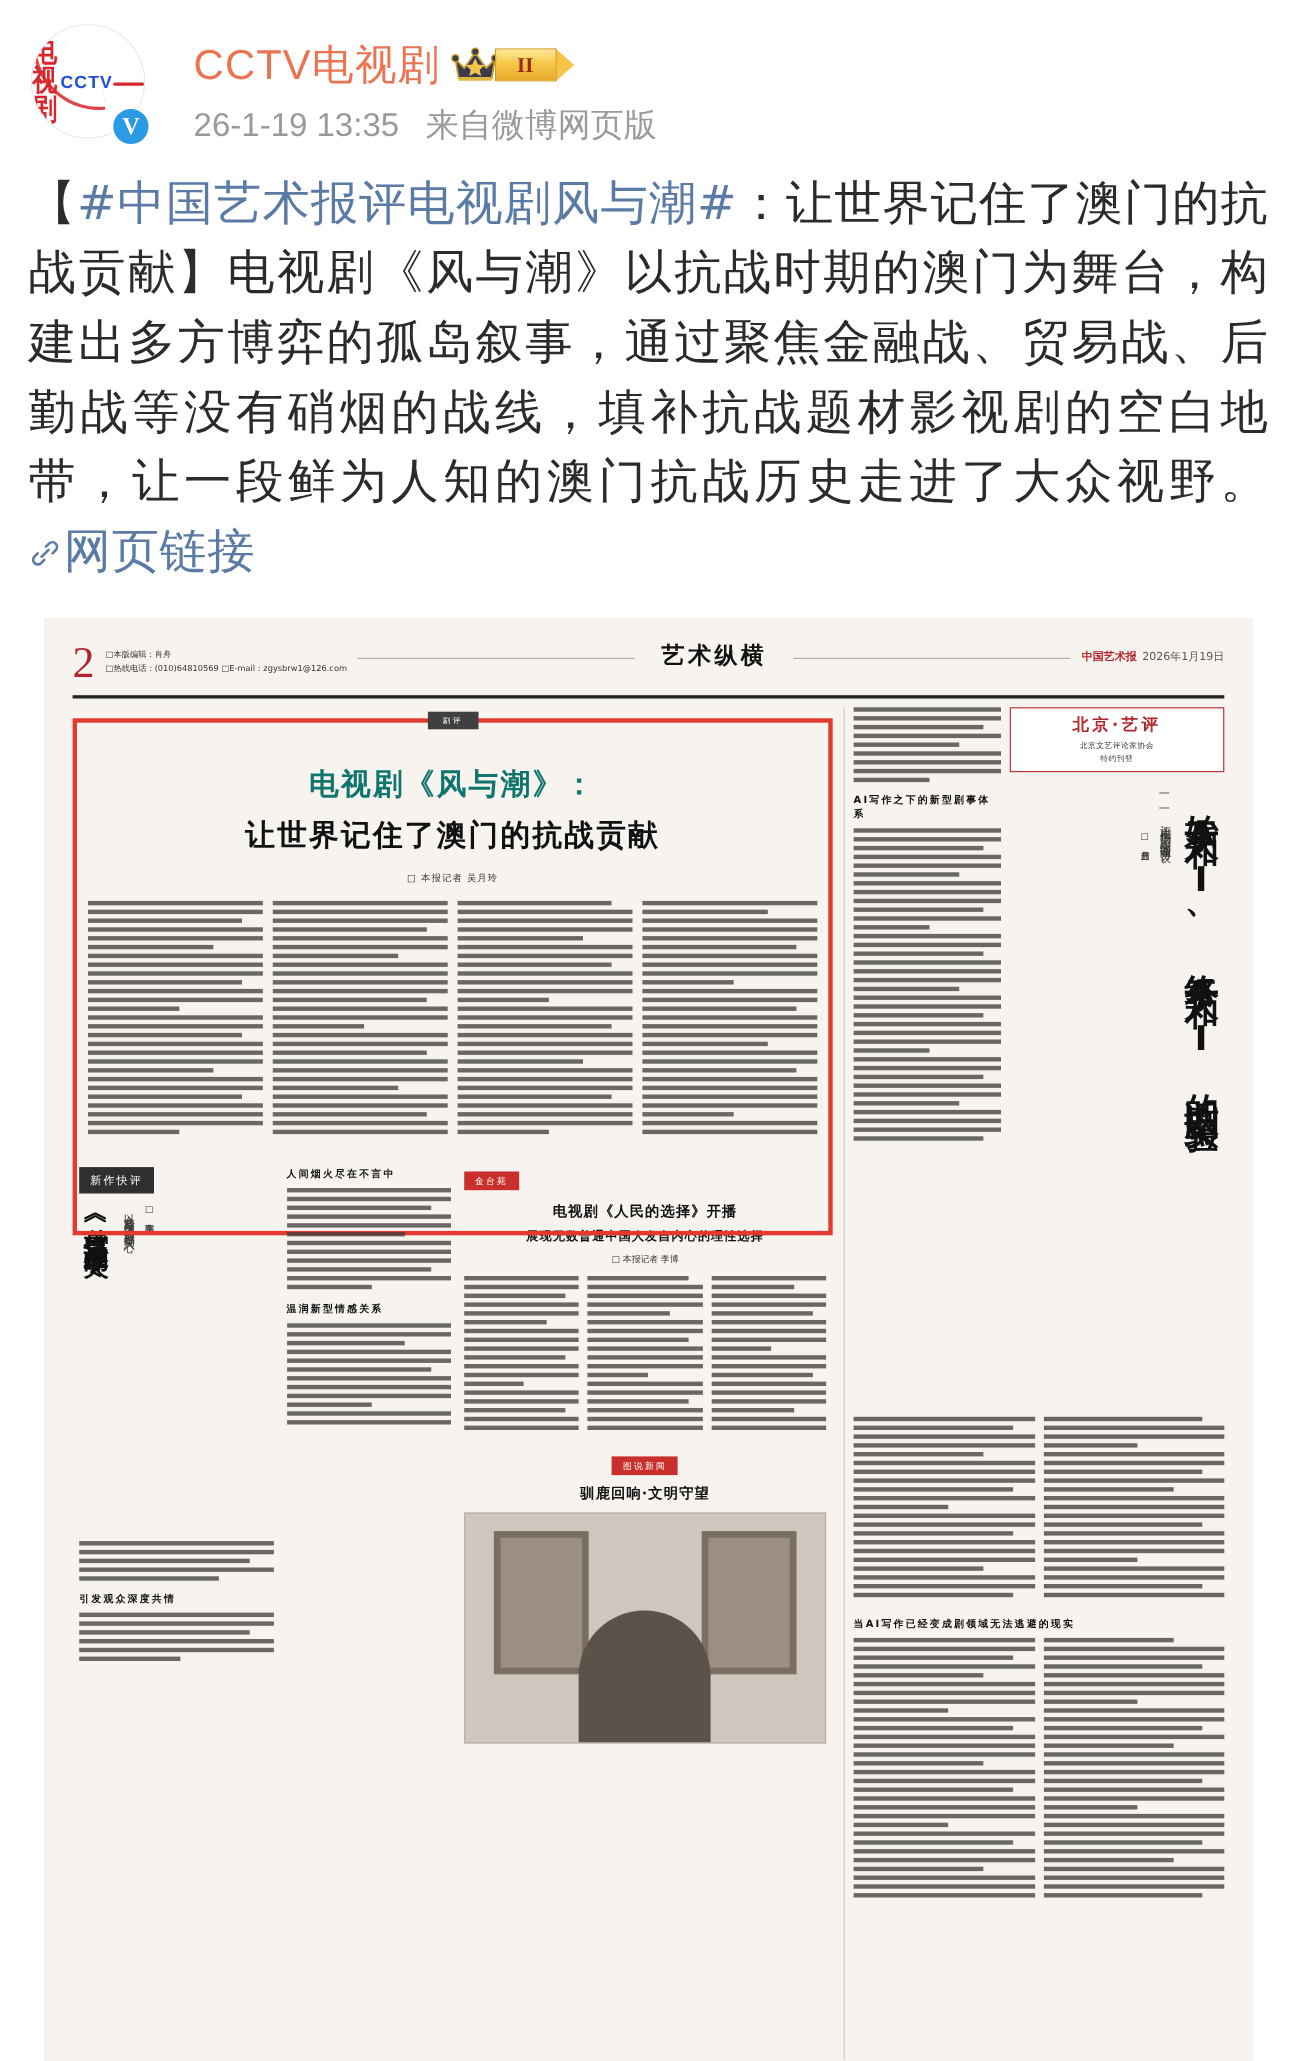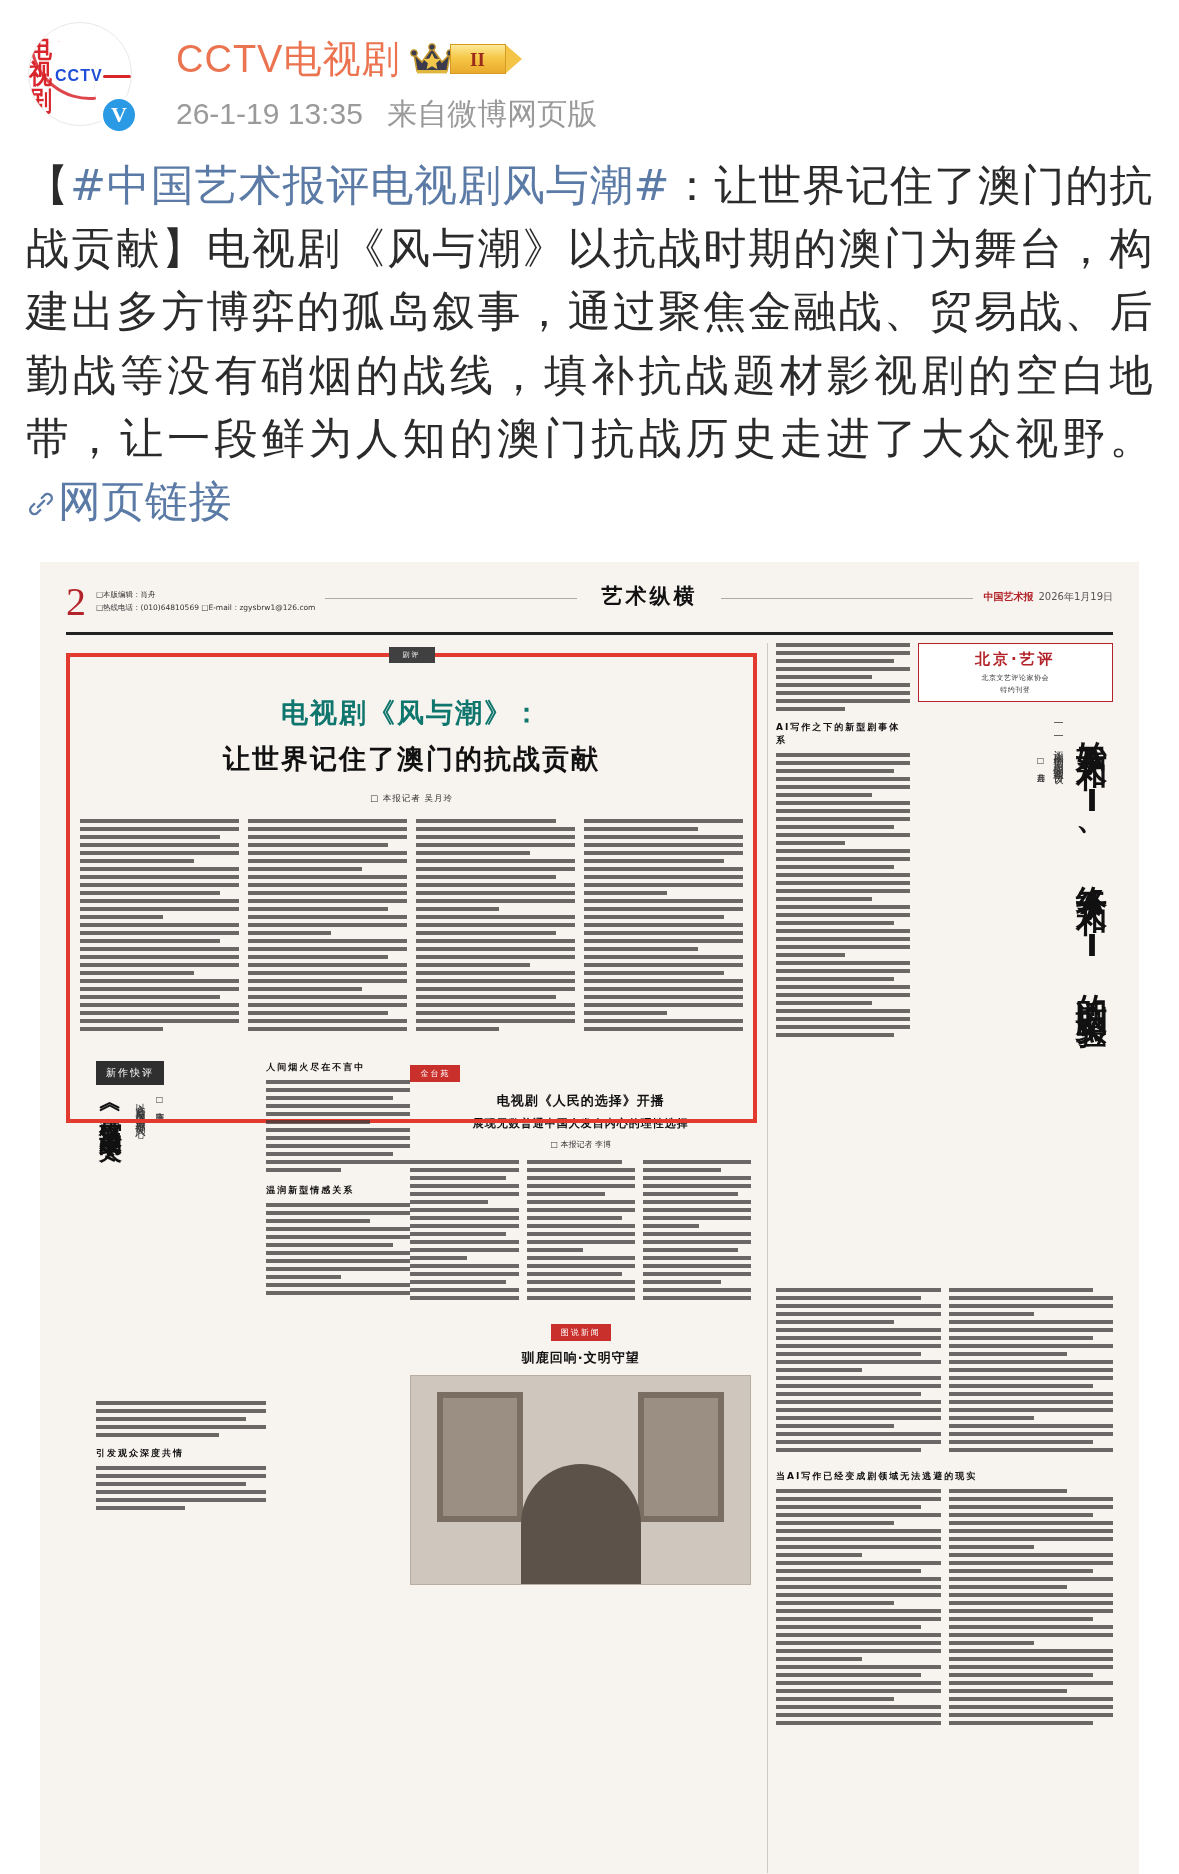--- a/index.html
+++ b/index.html
@@ -409,21 +409,21 @@
                 <div class="tline l"></div>
                 <div class="tline l"></div>
               <div class="tline l"></div>
                 <div class="tline l"></div>
                 <div class="tline xs"></div>
               <div class="tline l"></div>
                 <div class="tline l"></div>
             </div>
           </div>
 
-          <div style="display:flex; gap:0; margin-top:26px; padding:0 6px;margin-left:24px;">
+          <div style="display:flex; gap:12px; margin-top:26px; padding:0 6px;">
 
             <div style="flex:0 0 26%;">
               <span class="badge-dark">新作快评</span>
               <div style="display:flex; gap:6px; margin-top:10px;">
                 <div class="vert-title">《秋雪漫过的冬天》：</div>
                 <div class="vert-sub">以含蓄与深沉的治愈感打动人心</div>
                 <div style="font-size:8px; writing-mode:vertical-rl; color:#333; height:110px;">□ 陈燕宇</div>
               </div>
               <div class="tbox">
                 <div class="tline l"></div>

